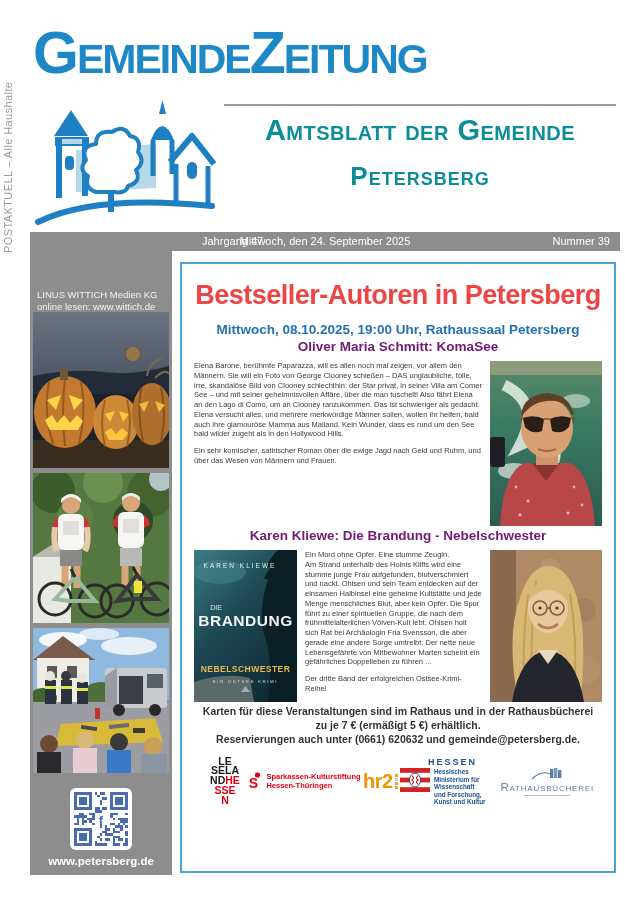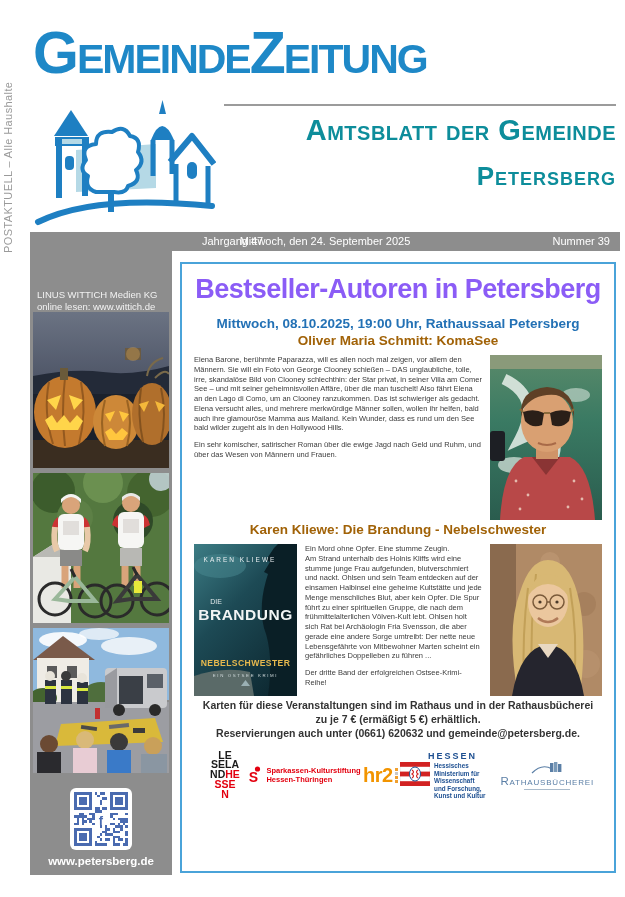--- a/index.html
+++ b/index.html
@@ -12,21 +12,21 @@
     position:absolute;left:2px;top:28px;height:225px;
     writing-mode:vertical-rl;transform:rotate(180deg);
     color:#9a9a9a;font-size:11px;letter-spacing:.4px;white-space:nowrap;
   }
   .gz-title{
     position:absolute;left:33px;top:24px;width:560px;
     font-size:59px;line-height:1;font-weight:bold;letter-spacing:-2px;
     color:#1e88c7;font-variant:small-caps;white-space:nowrap;
   }
   .church-logo{position:absolute;left:34px;top:94px;width:182px;height:134px;}
-  .mast-right{position:absolute;left:224px;top:104px;width:392px;text-align:right;}
+  .mast-right{position:absolute;left:224px;top:104px;width:392px;text-align:center;}
   .mast-divider{border-top:2px solid #9b9b9b;width:100%;margin-bottom:9px;}
   .mast-sub{
     font-variant:small-caps;font-weight:bold;color:#0d8d9b;
     font-size:29px;line-height:1.05;letter-spacing:.5px;
   }
   .mast-city{
     font-variant:small-caps;font-weight:bold;color:#0d8d9b;
     font-size:26px;line-height:1.05;margin-top:18px;letter-spacing:1px;
   }
   
@@ -58,25 +58,25 @@
   .website-label{
     position:absolute;left:0;top:604px;width:142px;text-align:center;
     color:#ffffff;font-weight:bold;font-size:11.5px;
   }
   
   .poster{
     position:absolute;left:180px;top:262px;width:432px;height:607px;
     border:2px solid #4aa3d9;background:#ffffff;overflow:hidden;
   }
   .poster-title{
-    margin-top:10px;text-align:center;font-size:27px;font-weight:bold;
-    color:#8b5cf6;letter-spacing:-.5px;
+    margin-top:16px;text-align:center;font-size:27px;font-weight:bold;
+    color:#ef4444;letter-spacing:-.5px;
   }
   .event-datetime{margin-top:11px;text-align:center;font-size:13.5px;font-weight:bold;color:#2371b5;}
-  .event-title{margin-top:2px;text-align:center;font-size:13.5px;font-weight:bold;color:#a16207;}
+  .event-title{margin-top:2px;text-align:center;font-size:13.5px;font-weight:bold;color:#701a75;}
   .event-row{display:flex;margin:7px 12px 0 12px;gap:8px;align-items:flex-start;}
   .event-text{flex:1;font-size:7.5px;line-height:1.3;color:#3c3c3c;}
   .event-text .p2{margin-top:7px;}
   .cover,.author-photo{flex:none;overflow:hidden;}
   .cover svg,.author-photo svg{display:block;}
   .tickets{margin-top:2px;text-align:center;font-weight:bold;font-size:10.5px;line-height:1.35;color:#333333;}
   .logos-row{display:flex;align-items:center;justify-content:space-between;margin:10px 20px 0 22px;}
   
   .leseland{font-weight:bold;font-size:10.5px;line-height:.95;text-align:center;color:#1a1a1a;width:42px;}
   .leseland .red{color:#e3000f;}

